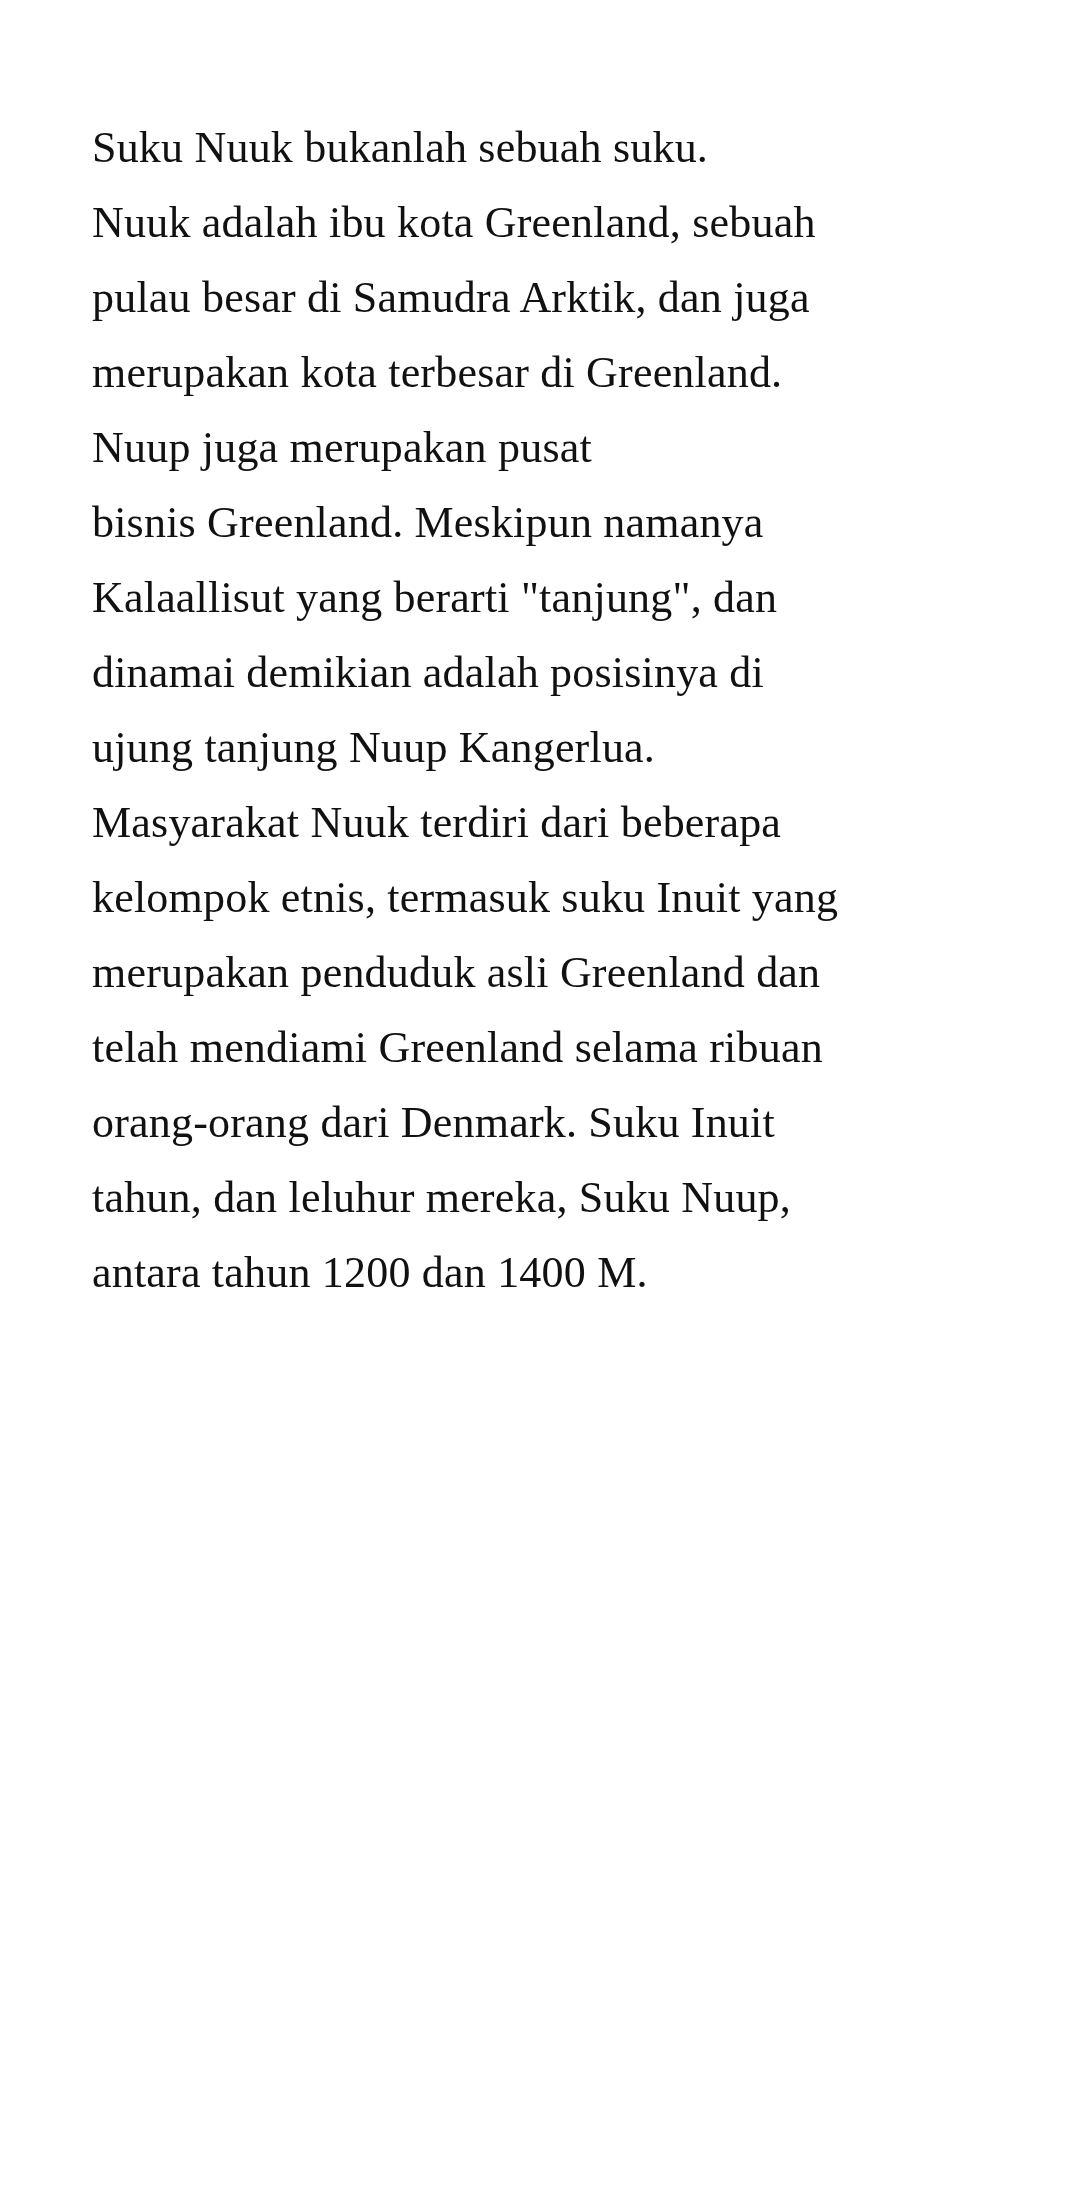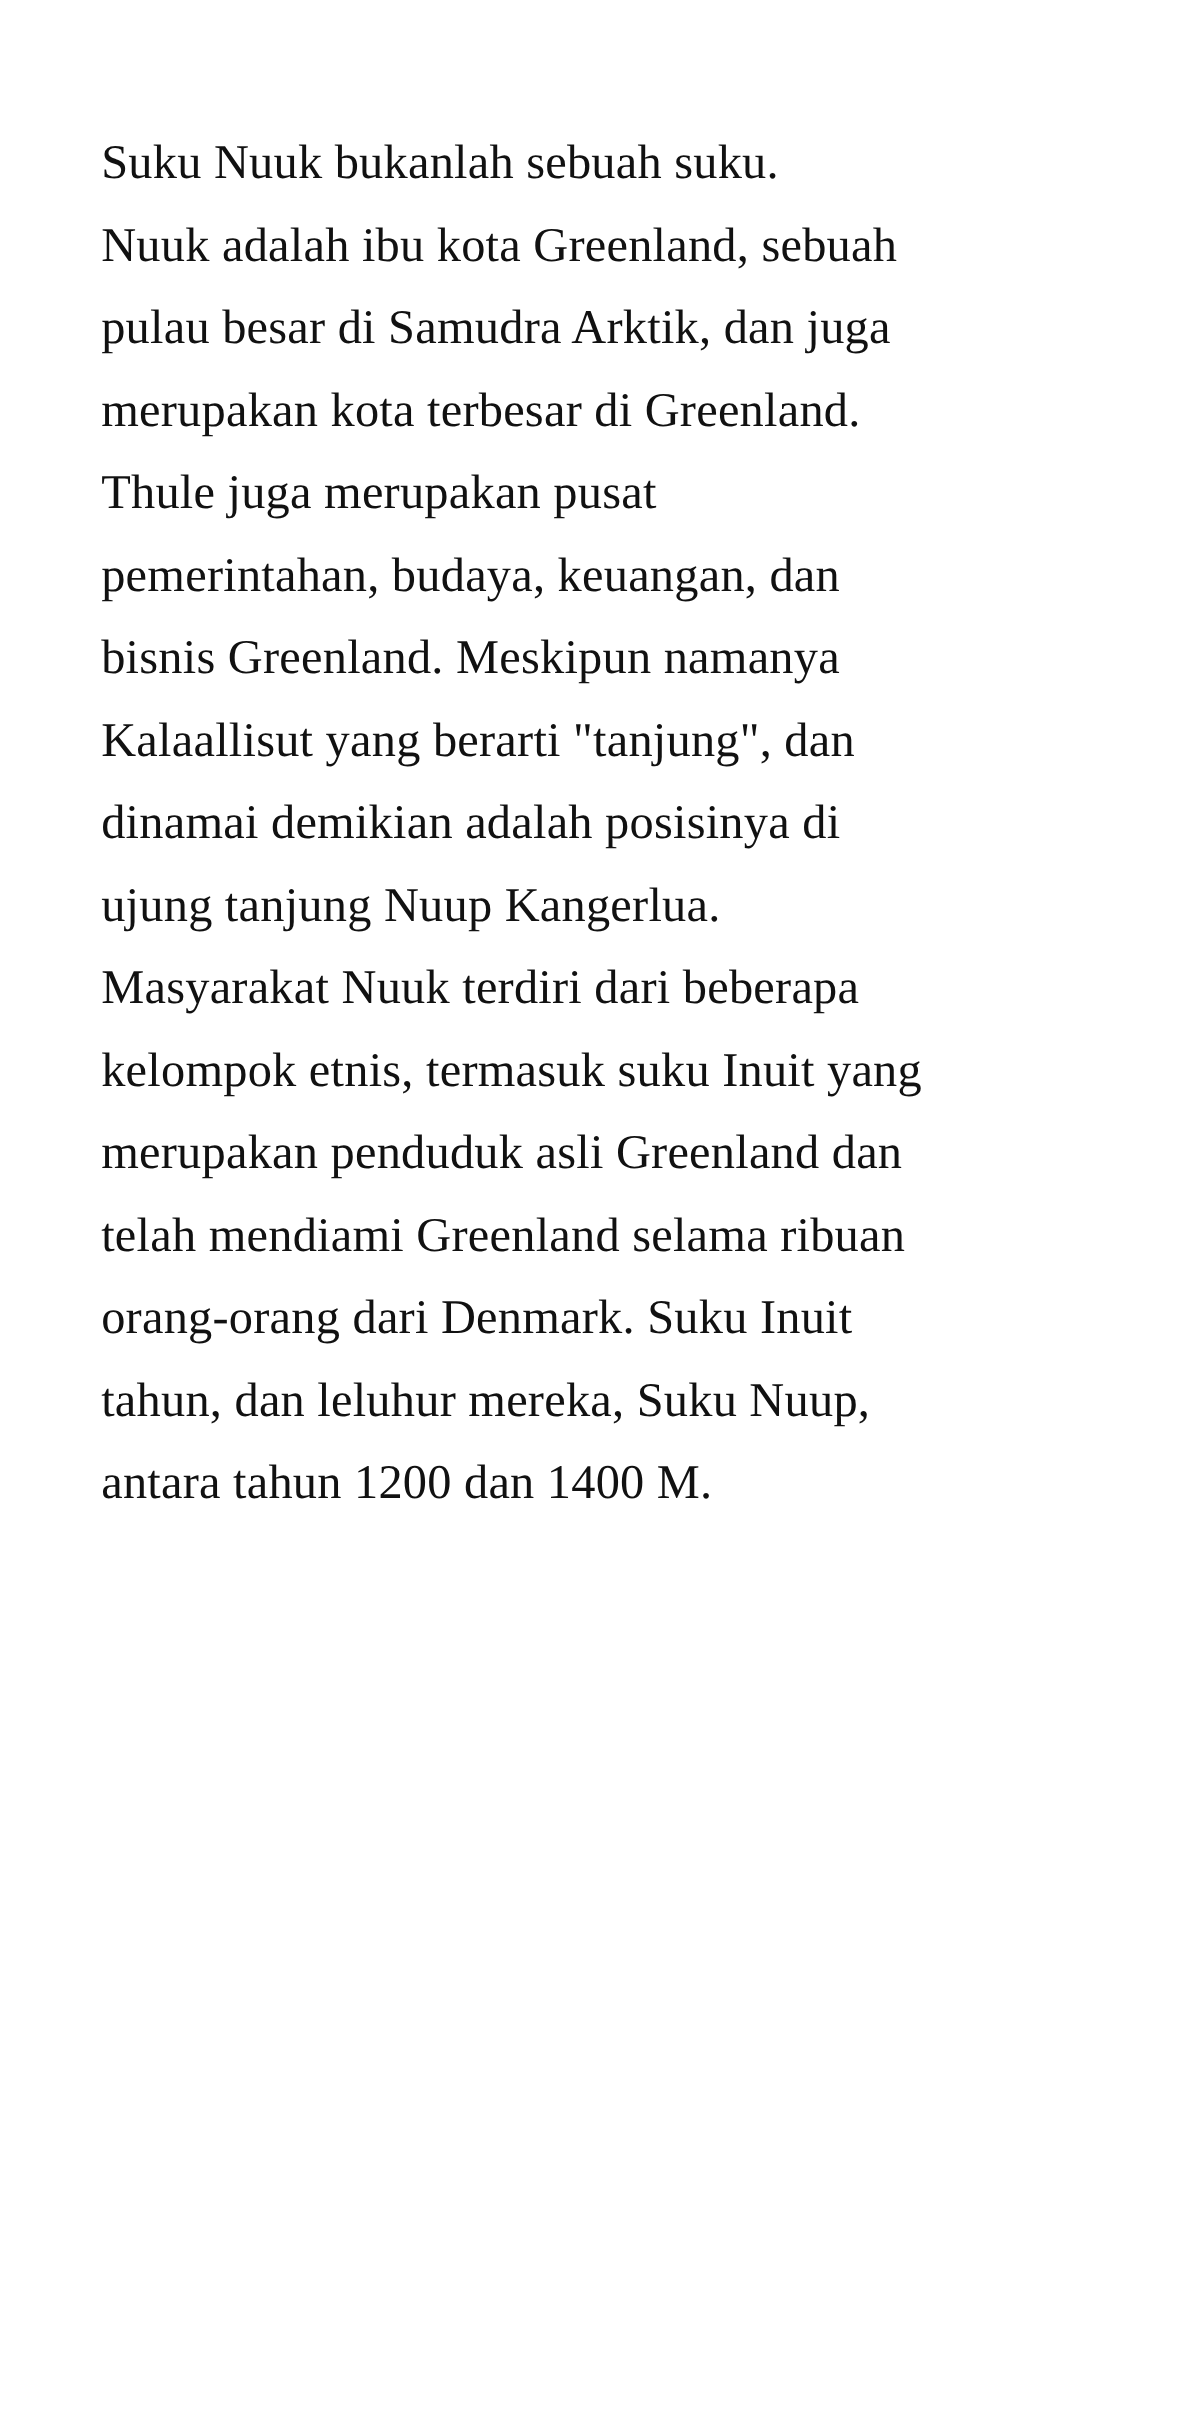--- a/index.html
+++ b/index.html
@@ -33,22 +33,21 @@
 </style>
 </head>
 <body>
 
 <div class="screen">
   <div class="article" style="color: rgb(17, 17, 17);">
       <div class="line">Suku Nuuk bukanlah sebuah suku.</div>
       <div class="line">Nuuk adalah ibu kota Greenland, sebuah</div>
       <div class="line">pulau besar di Samudra Arktik, dan juga</div>
       <div class="line">merupakan kota terbesar di Greenland.</div>
-      <div class="line">Thule juga merupakan pusat</div>
-      <div class="line">pemerintahan, budaya, keuangan, dan</div>
+      <div class="line">Nuup juga merupakan pusat</div>
       <div class="line">bisnis Greenland. Meskipun namanya</div>
       <div class="line">Kalaallisut yang berarti "tanjung", dan</div>
       <div class="line">dinamai demikian adalah posisinya di</div>
       <div class="line">ujung tanjung Nuup Kangerlua.</div>
       <div class="line">Masyarakat Nuuk terdiri dari beberapa</div>
       <div class="line">kelompok etnis, termasuk suku Inuit yang</div>
       <div class="line">merupakan penduduk asli Greenland dan</div>
       <div class="line">telah mendiami Greenland selama ribuan</div>
       <div class="line">orang-orang dari Denmark. Suku Inuit</div>
       <div class="line">tahun, dan leluhur mereka, Suku Nuup,</div>

